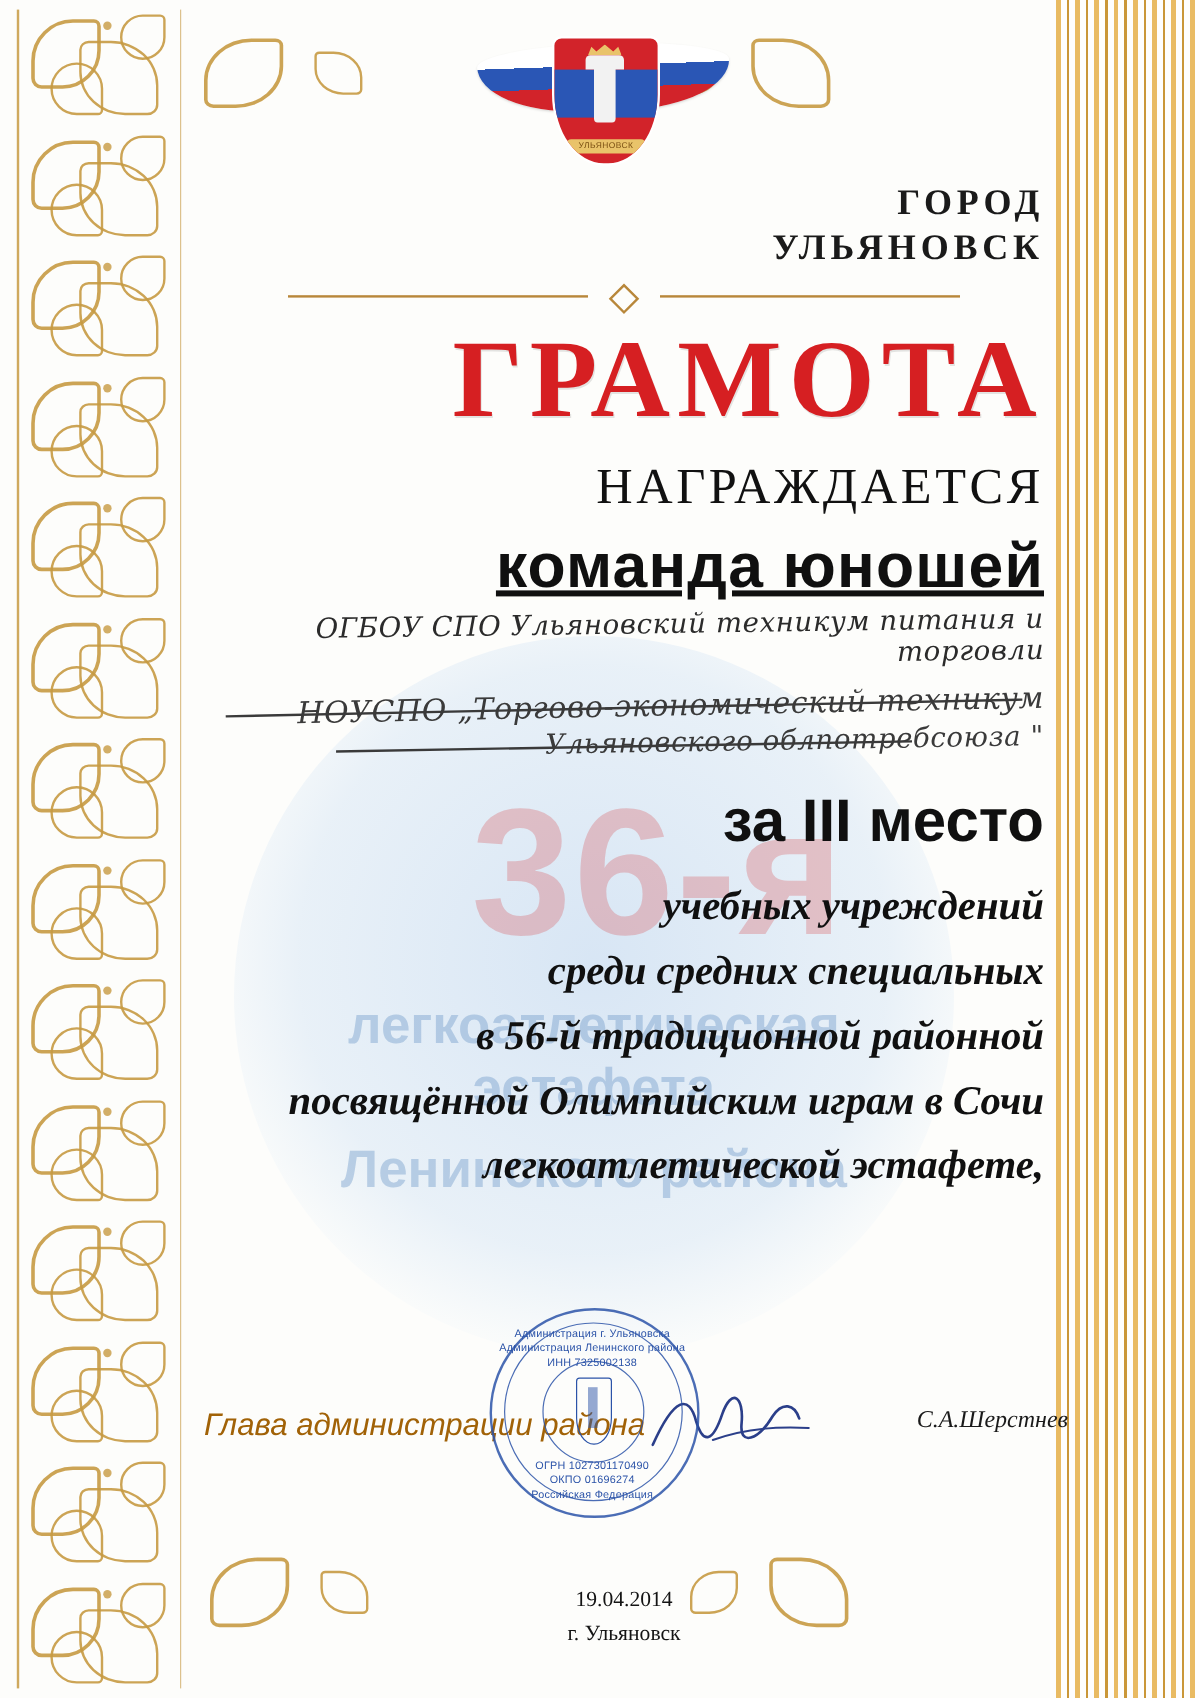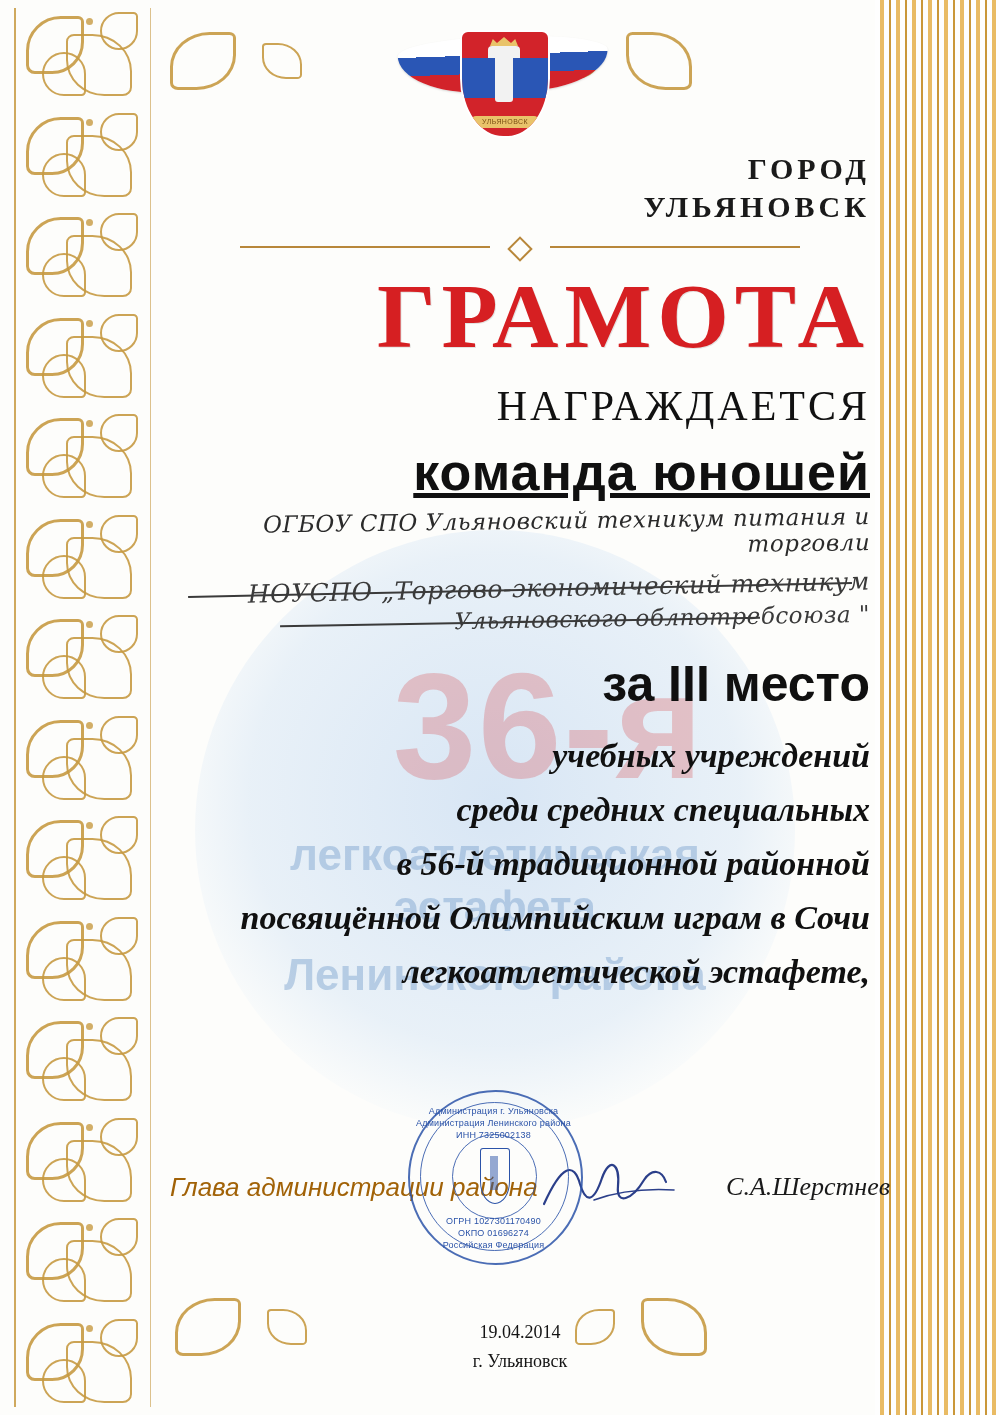--- a/index.html
+++ b/index.html
@@ -388,21 +388,21 @@
     font-style: italic;
     font-size: 26px;
     color: #a16207;
   }
   .sign-name {
     position: absolute;
     right: 0;
     top: 22px;
     font-family: "Liberation Serif", serif;
     font-style: italic;
-    font-size: 26px;
+    font-size: 20px;
     color: #1a1a1a;
   }
   .signature-mark {
     position: absolute;
     left: 370px;
     top: 6px;
     width: 140px;
     height: 60px;
   }
   .signature-mark svg { display:block; }

